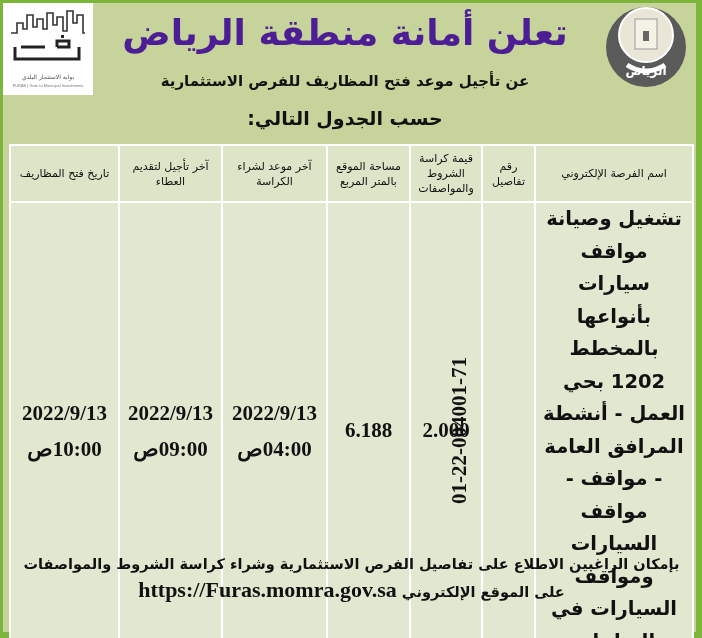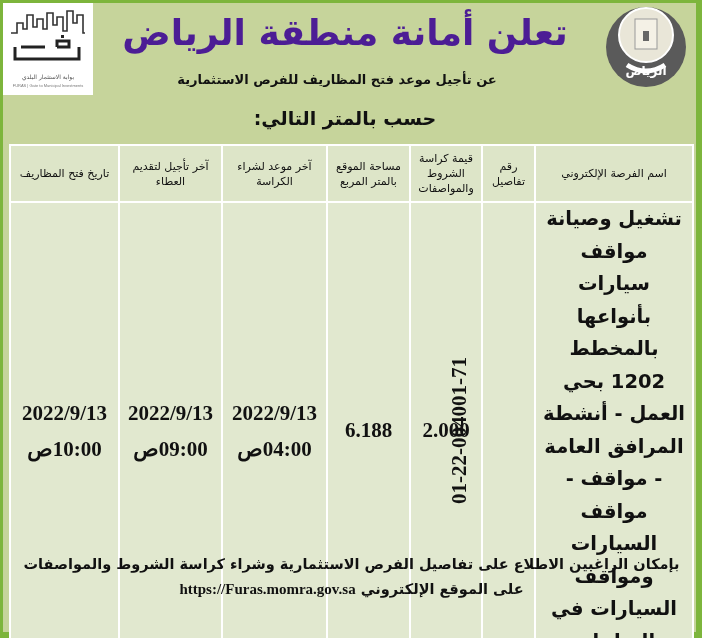--- a/index.html
+++ b/index.html
@@ -28,22 +28,22 @@
   }
   .logo-right {
     position:absolute; left:605px; top:5px; width:82px; height:84px;text-align:center;
   }
   .title {
     position:absolute; left:100px; top:12px; width:490px; text-align:center;
     direction:rtl; font-weight:bold; font-size:36px; color:#4c1d95;
     font-family:"DejaVu Sans", sans-serif; letter-spacing:0px;
   }
   .subtitle {
-    position:absolute; left:92px; top:72px; width:490px; text-align:center;
-    direction:rtl; font-weight:bold; font-size:13px; color:#111;
+    position:absolute; left:100px; top:72px; width:490px; text-align:center;
+    direction:rtl; font-weight:bold; font-size:15px; color:#111;
   }
   .subtitle2 {
     position:absolute; left:100px; top:107px; width:490px; text-align:center;
     direction:rtl; font-weight:bold; font-size:19px; color:#111;
   }
   table.grid {
     position:absolute; left:9px; top:144px; width:683px; height:405px;
     border-collapse:collapse; direction:rtl; table-layout:fixed;
   }
   table.grid td, table.grid th {
@@ -67,21 +67,21 @@
   }
   .datecell {
     font-family:"Liberation Serif", serif; font-weight:bold; font-size:21px;
     line-height:36px;
   }
   .footer {
     position:absolute; left:10px; top:552px; width:683px; text-align:center;
     direction:rtl; font-weight:bold; font-size:14.5px; color:#111; line-height:25px;
   }
   .footer .url {
-    font-family:"Liberation Serif", serif; font-size:15px;
+    font-family:"Liberation Serif", serif; font-size:22px;
   }
 </style>
 </head>
 <body>
 
 <div class="frame"></div>
 
 <div class="logo-left">
   <svg class="skyline" viewBox="0 0 74 26">
     <polyline points="0,24 6,24 6,14 12,14 12,20 16,20 16,6 22,6 22,18 26,18 26,10 32,10 32,20 36,20 36,4 42,4 42,16 46,16 46,8 52,8 52,22 56,22 56,2 62,2 62,14 66,14 66,6 72,6 72,24 74,24" fill="none" stroke="#333" stroke-width="1.6"></polyline>
@@ -100,21 +100,21 @@
     <circle cx="41" cy="30" r="27" fill="#e9e6d8" stroke="#ffffff" stroke-width="2"></circle>
     <rect x="30" y="14" width="22" height="30" fill="#f4f1e6" stroke="#999" stroke-width="1"></rect>
     <rect x="38" y="26" width="6" height="10" fill="#666"></rect>
     <path d="M22 60 Q41 72 60 60" stroke="#ffffff" stroke-width="5" fill="none"></path>
     <text x="41" y="70" text-anchor="middle" font-size="12" font-weight="bold" fill="#ffffff" font-family="DejaVu Sans, sans-serif">الرياض</text>
   </svg>
 </div>
 
 <div class="title">تعلن أمانة منطقة الرياض</div>
 <div class="subtitle">عن تأجيل موعد فتح المظاريف للفرص الاستثمارية</div>
-<div class="subtitle2">حسب بالمتر التالي:</div>
+<div class="subtitle2">حسب الجدول التالي:</div>
 
 <table class="grid">
   <colgroup>
     <col style="width:158px">
     <col style="width:53px">
     <col style="width:72px">
     <col style="width:83px">
     <col style="width:105px">
     <col style="width:103px">
     <col style="width:109px">

